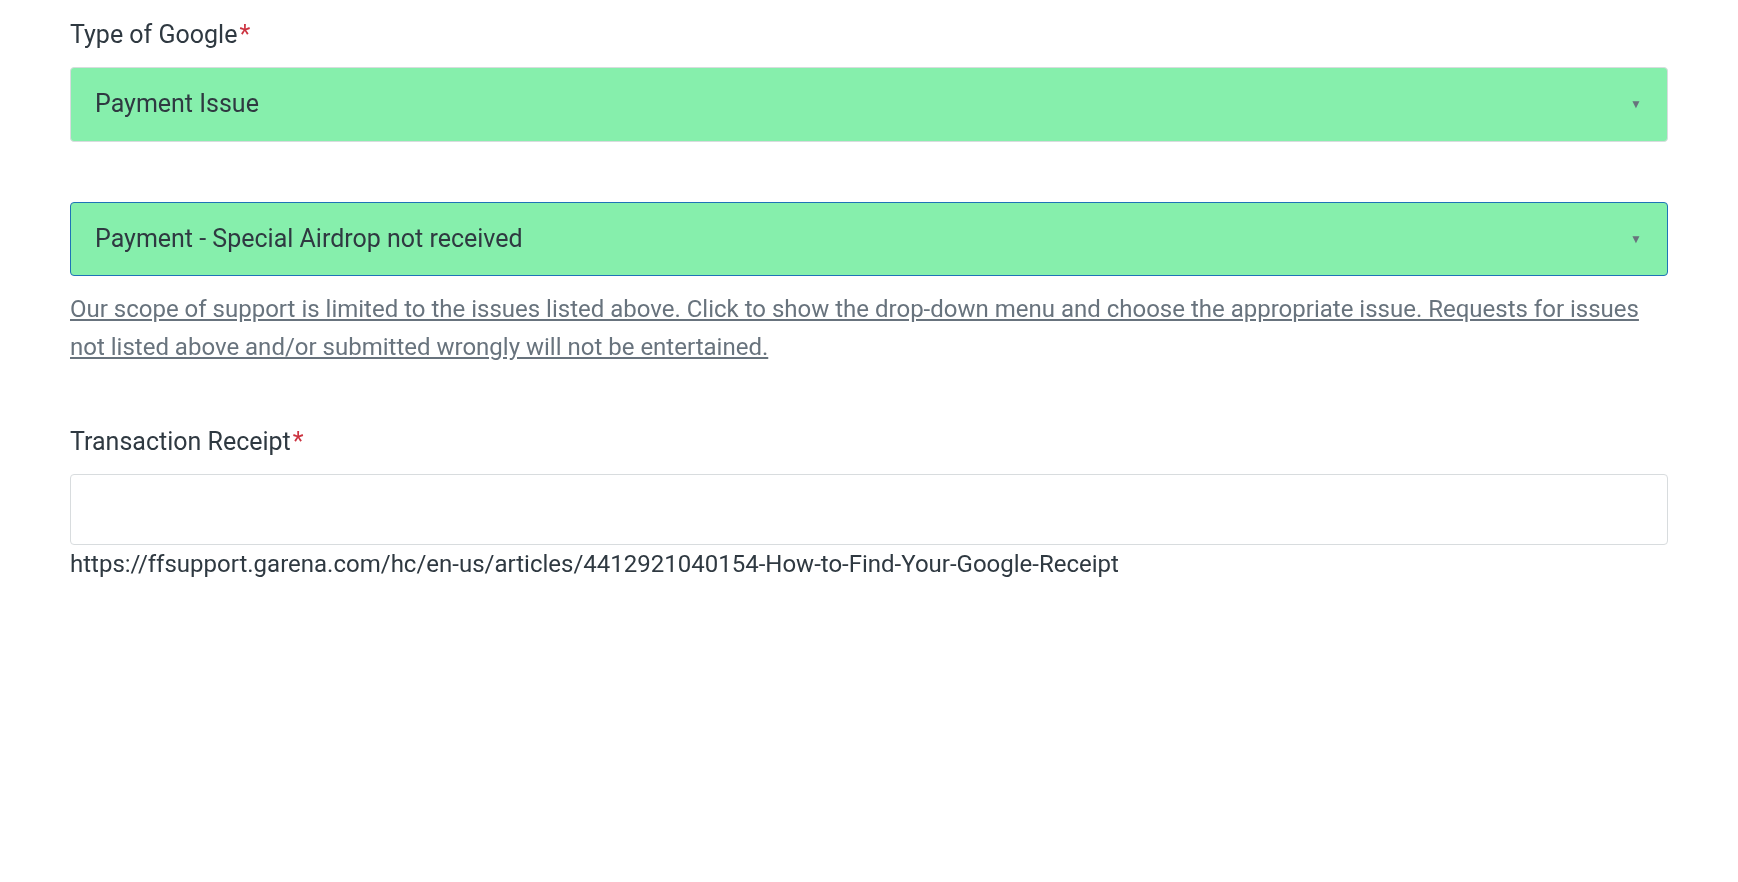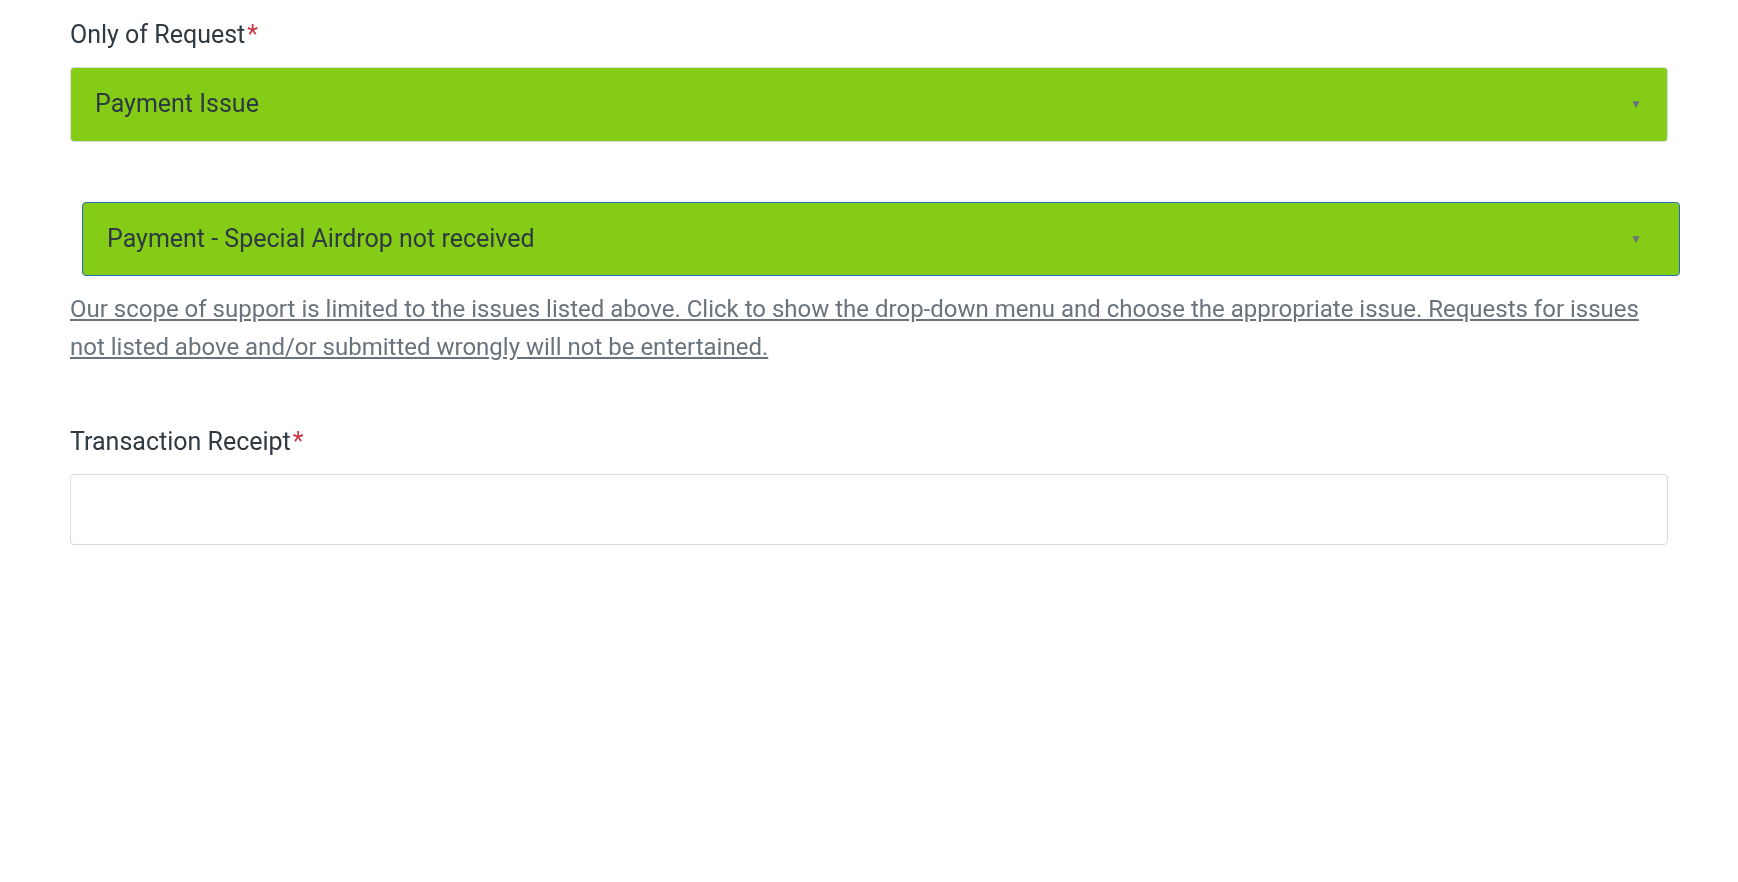--- a/index.html
+++ b/index.html
@@ -30,35 +30,34 @@
     .required {
       color: #cc3340;
       margin-left: 2px;
     }
     .select-wrapper {
       position: relative;
       width: 100%;
     }
     .select-box {
       width: 100%;
-      background: #84cc16;
+      background: #86efac;
       border: 1px solid #d8dcde;
       border-radius: 4px;
       padding: 20px 50px 20px 24px;
       font-size: 25px;
       color: #2f3941;
       cursor: pointer;
       position: relative;
       font-family: inherit;
       line-height: 1.3;
     }
     .select-box.focused {
       border: 1px solid #1f73b7;
       outline: none;
-      margin-left: 12px;
     }
     .dropdown-arrow {
       position: absolute;
       right: 26px;
       top: 50%;
       transform: translateY(-50%);
       pointer-events: none;
       color: #68737d;
       font-size: 12px;
     }
@@ -85,21 +84,21 @@
       font-size: 24px;
       line-height: 1.6;
       word-break: break-all;
     }
   </style>
 </head>
 <body>
 
 <div class="form-group">
   <label class="label">
-    <span>Only of Request</span><span class="required">*</span>
+    <span>Type of Google</span><span class="required">*</span>
   </label>
   <div class="select-wrapper">
     <div class="select-box">
       <span>Payment Issue</span>
     </div>
     <span class="dropdown-arrow">▼</span>
   </div>
 </div>
 
 <div class="form-group">
@@ -110,13 +109,14 @@
     <span class="dropdown-arrow">▼</span>
   </div>
   <p class="helper-text">Our scope of support is limited to the issues listed above. Click to show the drop-down menu and choose the appropriate issue. Requests for issues not listed above and/or submitted wrongly will not be entertained.</p>
 </div>
 
 <div class="form-group">
   <label class="label">
     <span>Transaction Receipt</span><span class="required">*</span>
   </label>
   <input type="text" class="text-input" value="" style="">
+  <p class="link-text">https://ffsupport.garena.com/hc/en-us/articles/4412921040154-How-to-Find-Your-Google-Receipt</p>
 </div>
 
 </body></html>

